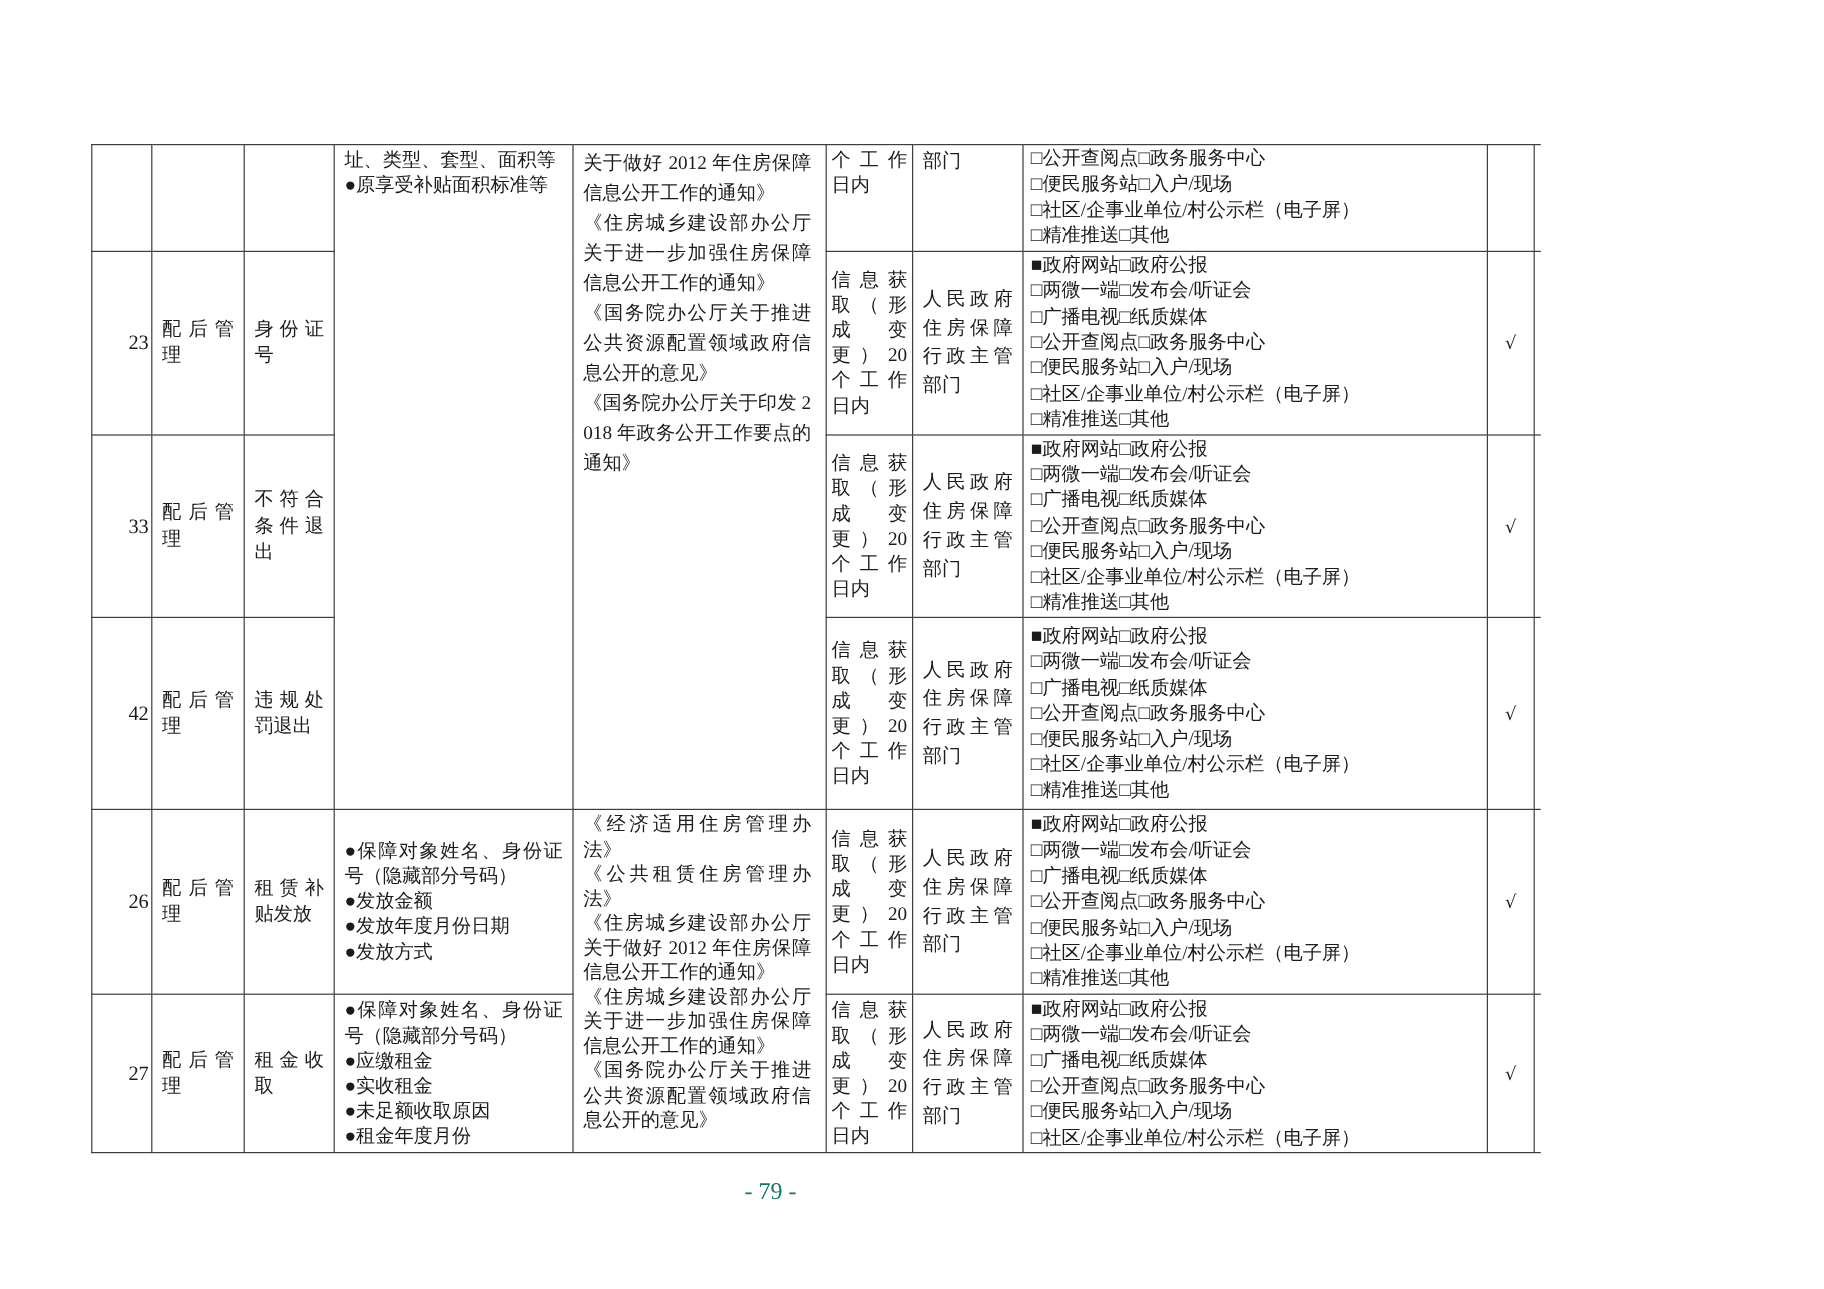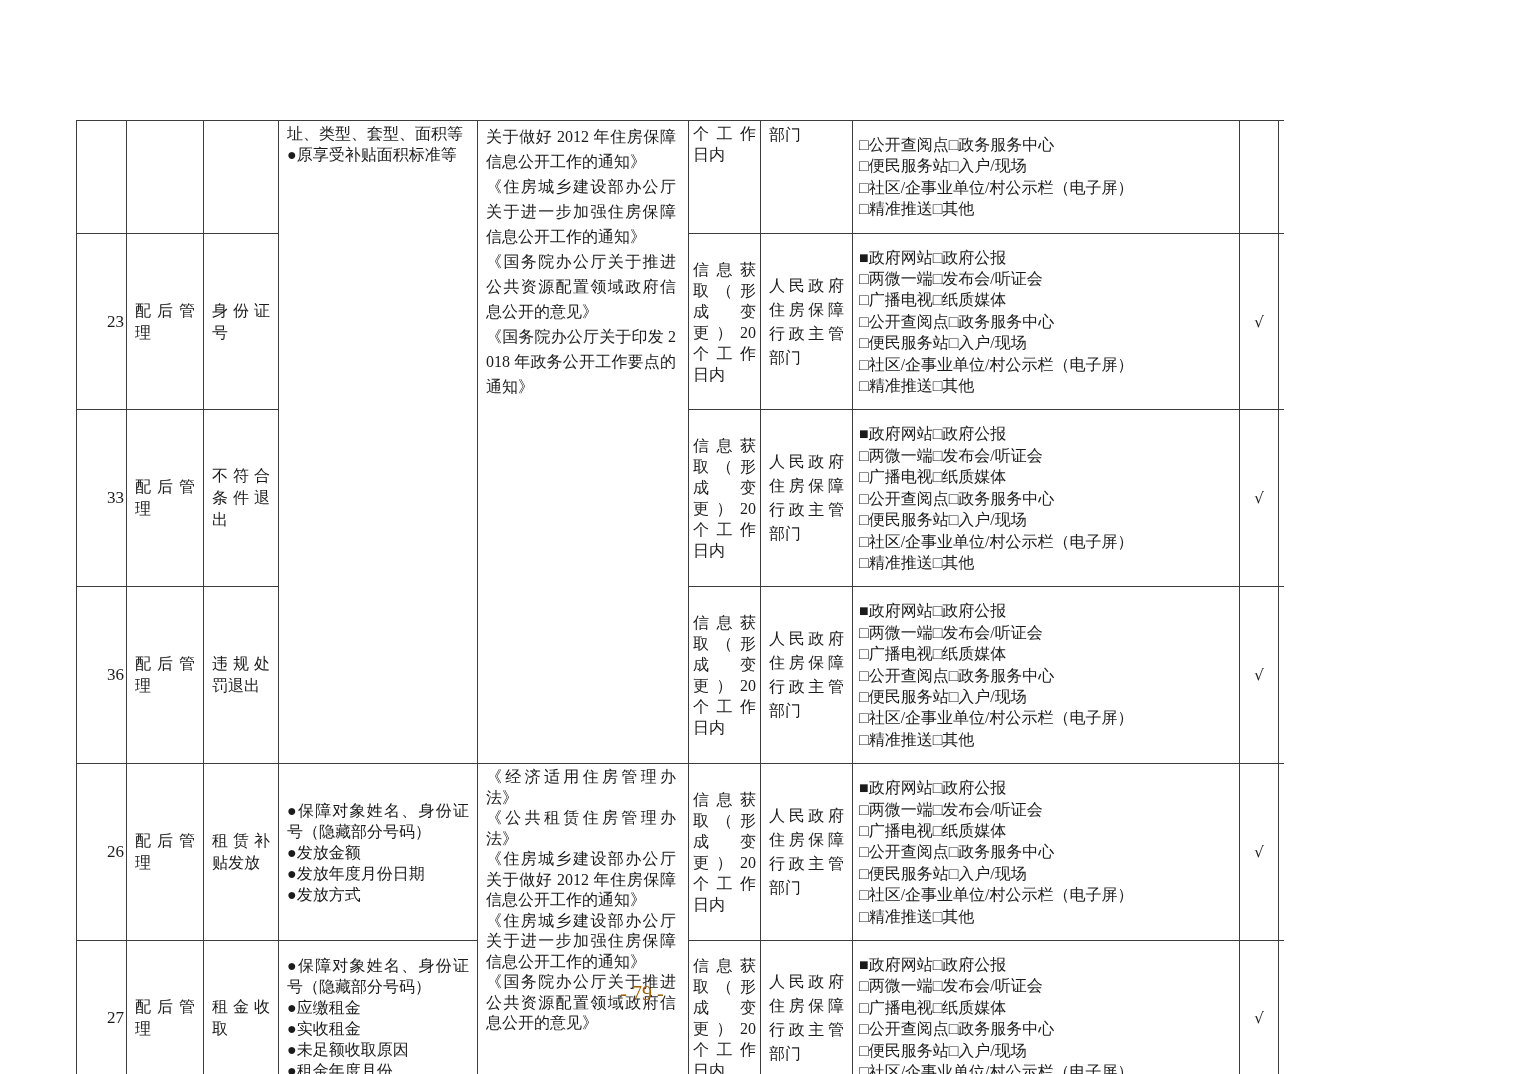--- a/index.html
+++ b/index.html
@@ -11,26 +11,26 @@
      padding:2px 8px;overflow:hidden;word-break:break-all;}
   .cjk{text-align:justify;text-justify:inter-character;}
   .top{vertical-align:top;}
   .num{text-align:right;padding:0 2px;font-size:17px;}
   .pre{white-space:pre-line;}
   .content{line-height:21px;padding:2px 8px;}
   .legal{line-height:25px;padding:3px 12px 16px 8px;}
   .legal .clip{max-height:266px;overflow:hidden;line-height:20.5px;}
   .time{padding:2px 4px;line-height:21px;}
   .dept{line-height:24px;}
-  .channels{padding:13px 6px;line-height:21.4px;text-align:left;}
+  .channels{padding:1px 6px;line-height:21.4px;text-align:left;}
   .check{text-align:center;font-size:15px;padding:0;font-family:"DejaVu Sans","Liberation Sans",sans-serif;}
   tr.r0{height:87px;} tr.r1{height:153px;} tr.r2{height:152px;}
   tr.r3{height:160px;} tr.r4{height:145px;} tr.r5{height:130px;}
   .footer{position:absolute;left:0;top:982px;width:100%;text-align:center;
-          font-size:20px;color:#a16207;}
+          font-size:20px;color:#0f766e;}
 </style>
 </head>
 <body>
 
 <div class="page">
   <table class="doc">
     <colgroup>
       <col style="width:50px">
         <col style="width:77px">
         <col style="width:75px">
@@ -112,21 +112,21 @@
             <div>□精准推送□其他</div>
           </td>
       <td class="check">√</td>
       <td class="check"></td>
       <td class="check">√</td>
       <td class="check"></td>
       <td class="check">√</td>
     </tr>
 
     <tr class="r3">
-      <td class="num">36</td>
+      <td class="num">42</td>
       <td class="cjk">配后管理</td>
       <td class="cjk">违规处罚退出</td>
       <td class="cjk time">信息获取（形成变更）20个工作日内</td>
       <td class="cjk dept">人民政府住房保障行政主管部门</td>
       <td class="channels">
             <div>■政府网站□政府公报</div>
             <div>□两微一端□发布会/听证会</div>
             <div>□广播电视□纸质媒体</div>
             <div>□公开查阅点□政务服务中心</div>
             <div>□便民服务站□入户/现场</div>

